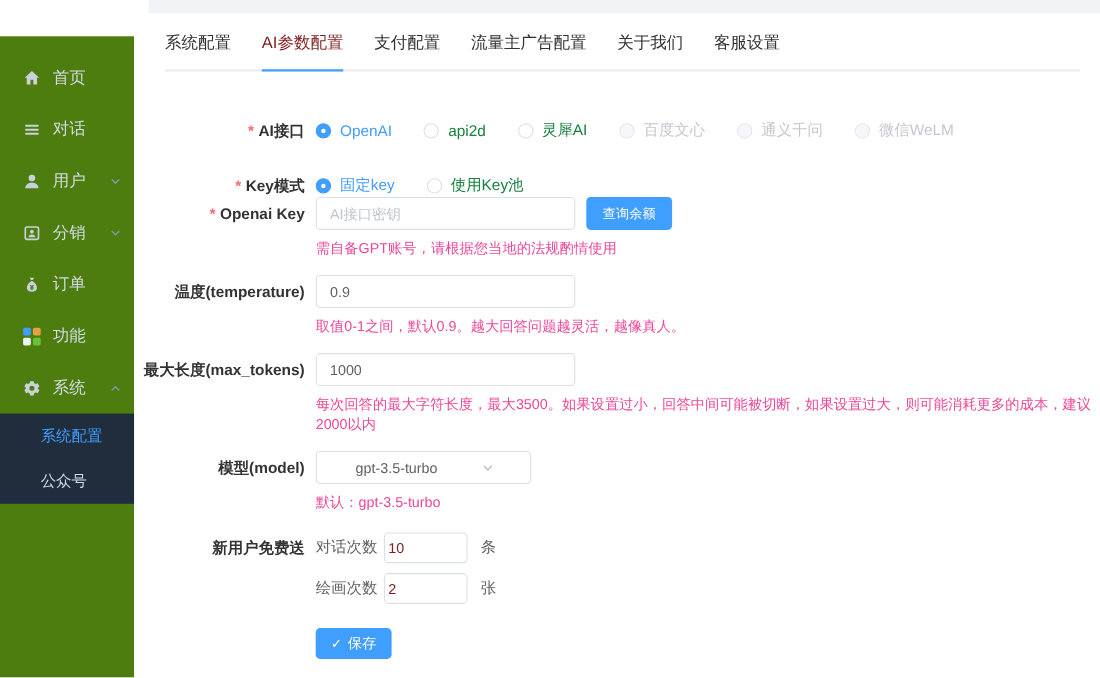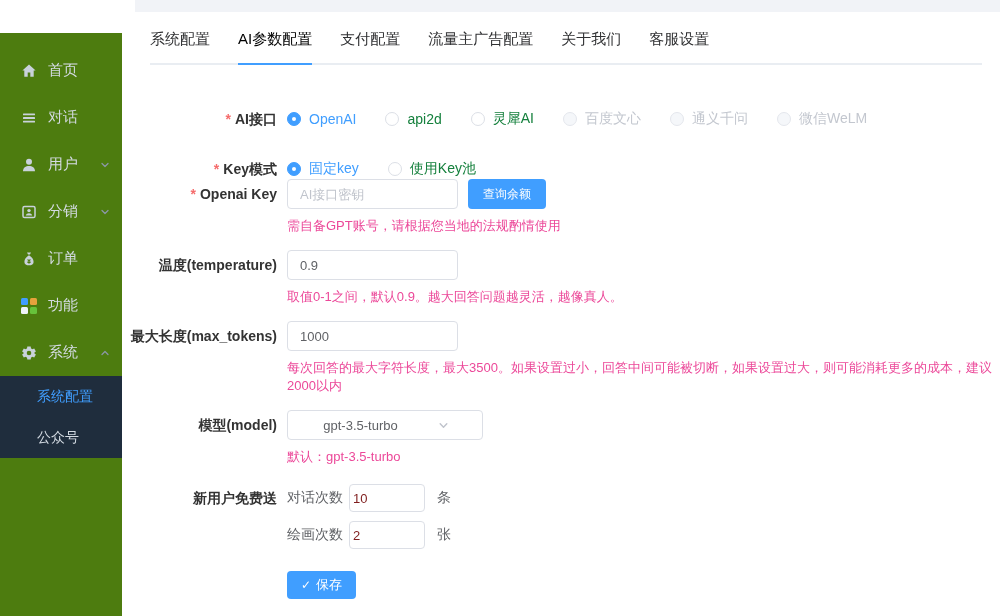--- a/index.html
+++ b/index.html
@@ -22,21 +22,21 @@
   .grid-icon { display:inline-grid; grid-template-columns:7px 7px; grid-gap:2px; }
   .grid-icon i { width:7px; height:7px; border-radius:1.5px; display:block; }
 
   
   .content { flex:1; position:relative; background:#fff; min-width:0; }
   .top-strip { position:absolute; top:0; left:13px; right:0; height:12px; background:#f1f3f7; }
 
   .tabs { display:flex; gap:28px; margin:30px 18px 0 28px; padding-bottom:12px;
           border-bottom:2px solid #e9edf2; }
   .tab { font-size:15px; color:#303133; cursor:pointer; position:relative; padding-bottom:2px; }
-  .tab.active { color:#000000;text-align:center; }
+  .tab.active { color:#7f1d1d;text-align:center; }
   .tab.active::after { content:""; position:absolute; left:0; right:0; bottom:-14px; height:2px; background:#409eff; }
 
   
   .form { margin-top:44px; }
   .form-row { display:flex; align-items:flex-start; }
   .form-label { width:155px; flex-shrink:0; text-align:right; font-size:14px; font-weight:700;
                 color:#333; line-height:30px; }
   .row-radio .form-label { line-height:20px; }
   .req { color:#f56c6c; margin-right:4px; font-weight:700; }
   .form-field { margin-left:10px; }
@@ -51,21 +51,21 @@
                margin-right:8px; position:relative; flex-shrink:0; }
   .radio.selected .radio-dot { background:#409eff; border-color:#409eff; }
   .radio.selected .radio-dot::after { content:""; position:absolute; left:4px; top:4px; width:4px; height:4px;
                border-radius:50%; background:#fff; }
   .radio .rlbl { color:#15803d; }
   .radio.selected .rlbl { color:#409eff; }
   .radio.disabled .radio-dot { background:#f5f7fa; border-color:#e4e7ed; }
   .radio.disabled .rlbl { color:#c3c7cf; }
 
   
-  .text-input { width:171px; height:30px; border:1px solid #dcdfe6; border-radius:4px;
+  .text-input { width:236px; height:30px; border:1px solid #dcdfe6; border-radius:4px;
                 padding:0 12px; font-size:13px; color:#606266; outline:none;
                 font-family:"Liberation Sans","DejaVu Sans",sans-serif; }
   .text-input::placeholder { color:#c0c4cc; }
   .inline { display:flex; align-items:center; }
   .query-btn { margin-left:10px; height:30px; padding:0 15px; background:#409eff; color:#fff;
                border:none; border-radius:4px; font-size:12px; cursor:pointer;
                font-family:"Liberation Sans","DejaVu Sans",sans-serif; }
   .help { font-size:13px; color:#ec4899; margin-top:8px; line-height:18px; }
 
   .select-box { width:196px; height:30px; border:1px solid #dcdfe6; border-radius:4px;

